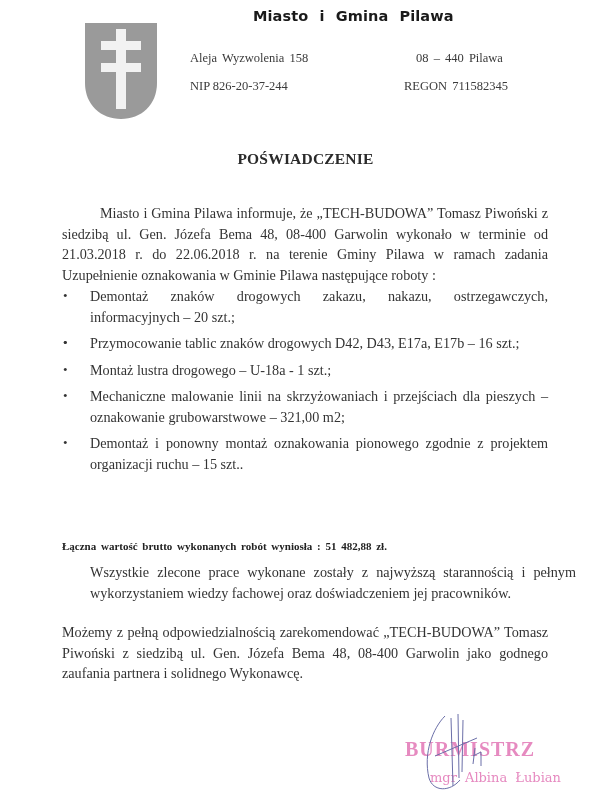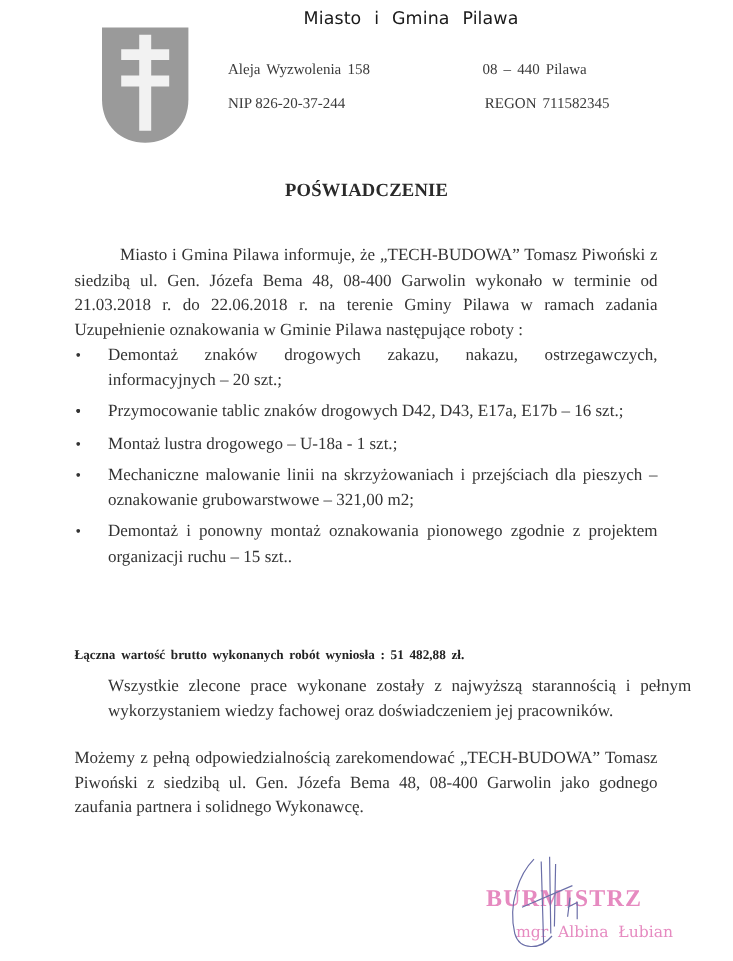--- a/index.html
+++ b/index.html
@@ -1,24 +1,24 @@
 <!DOCTYPE html>
 <html><head>
   <meta charset="utf-8">
   <style>
     html, body { margin: 0; padding: 0; background: #ffffff; }
     body { width: 611px; height: 801px; position: relative; overflow: hidden;
       font-family: "Liberation Serif", "DejaVu Serif", serif; color: #2a2a2a; }
     .abs { position: absolute; }
-    .org-name { left: 253px; top: 8px; font-family: "DejaVu Sans", sans-serif; font-weight: normal;
+    .org-name { left: 253px; top: 8px; font-family: "DejaVu Sans", sans-serif; font-weight: bold;
       font-size: 14.5px; color: #1a1a1a; letter-spacing: 0.1px; word-spacing: 6px; }
     .crest { left: 83px; top: 21px; width: 76px; height: 100px; }
     .hdr { font-size: 12.5px; color: #3a3a3a; }
     .addr1 { left: 190px; top: 51px; word-spacing: 2px; }
-    .city { left: 402px; top: 51px; word-spacing: 2px; }
+    .city { left: 416px; top: 51px; word-spacing: 2px; }
     .nip { left: 190px; top: 79px; }
     .regon { left: 404px; top: 79px; word-spacing: 2px; }
     .title { left: 0; width: 611px; top: 150px; text-align: center; font-weight: bold; font-size: 15.5px;
       color: #2a2a2a; letter-spacing: 0.2px; }
     .body-text { font-size: 14.2px; line-height: 20.5px; color: #333; }
     .para { left: 62px; width: 486px; text-align: justify; }
     .p1 { top: 203px; }
     .p1 .indent { display: inline-block; width: 38px; }
     .list { left: 62px; top: 286px; width: 486px; margin: 0; padding: 0; list-style: none; }
     .list li { position: relative; padding-left: 28px; text-align: justify; margin-bottom: 6px; }

